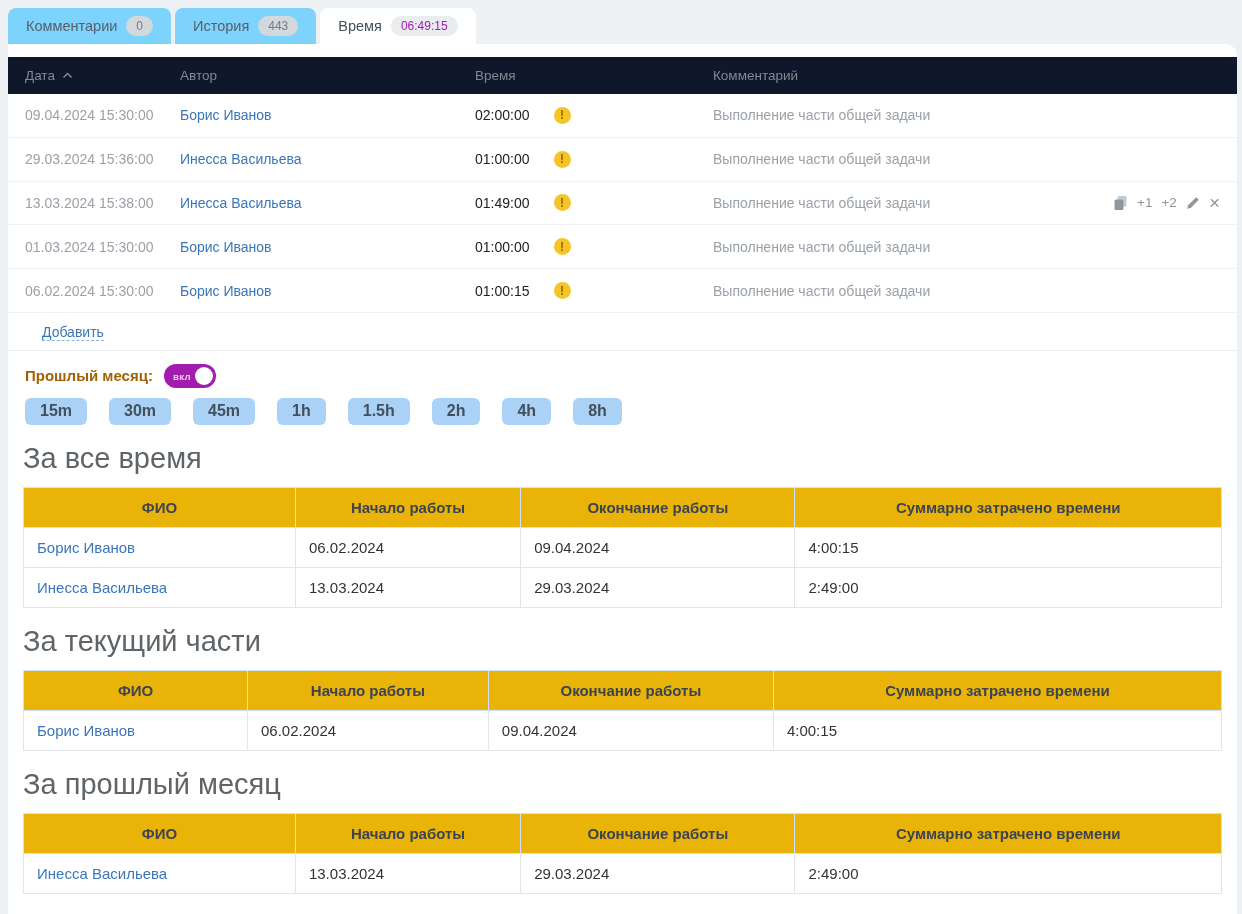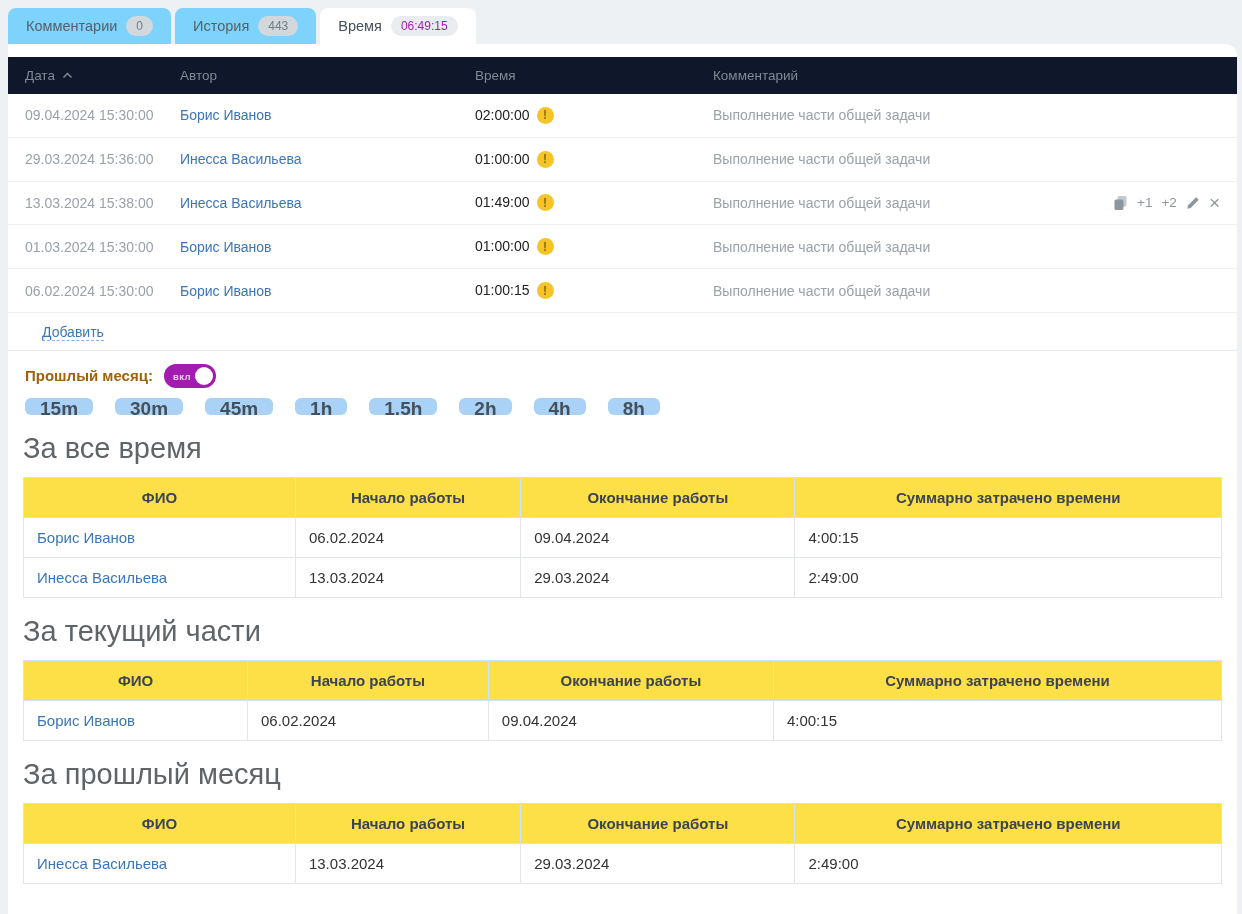--- a/index.html
+++ b/index.html
@@ -18,47 +18,47 @@
   .card { margin:0 5px 0 8px; background:#fff; border-radius:0 12px 0 0; height:870px; overflow:hidden; }
 
   
   .entries { padding-top:13px; }
   .ehead, .erow { display:grid; grid-template-columns:155px 295px 238px 1fr auto; align-items:center; padding:0 17px; }
   .ehead { height:37px; background:#0f172a; color:#7f8a93; font-size:13.5px; }
   .ehead .hcell { display:flex; align-items:center; gap:7px; }
   .erow { height:43.8px; border-bottom:1px solid #f0f2f4; font-size:14px; }
   .e-date { color:#9aa1a8; }
   .link { color:#3a76b8; text-decoration:none; cursor:pointer; }
-  .e-time { color:#222; display:flex; gap:7px; }
+  .e-time { color:#222; display:flex; align-items:center; gap:24px; }
   .warn { width:17px; height:17px; border-radius:50%; background:#f6c426; color:#8a6d00;
           font-weight:bold; font-size:12px; display:inline-flex; align-items:center; justify-content:center; }
   .e-comment { color:#9aa1a8; }
   .actions { display:flex; align-items:center; gap:9px; color:#8f979e; font-size:13.5px; }
   .actions .ic { cursor:pointer; display:inline-flex; align-items:center; }
   .x-ic { font-size:19px; line-height:1; color:#8f979e; cursor:pointer; }
 
   .add-row { padding:10px 34px 9px; }
   .add-link { color:#3a76b8; border-bottom:1px dashed #8db1d6; font-size:14px; cursor:pointer; }
   .sep { border-top:1px solid #e8ebee; }
 
   
   .toggle-row { display:flex; align-items:center; gap:11px; margin:13px 17px 0; }
   .toggle-label { font-weight:bold; color:#a16207; font-size:15px; }
   .switch { position:relative; width:52px; height:24px; background:#a21caf; border-radius:12px; cursor:pointer; }
   .switch .knob { position:absolute; right:3px; top:3px; width:18px; height:18px; background:#fff; border-radius:50%; }
   .switch .on-text { position:absolute; left:9px; top:7px; font-size:9.5px; font-weight:bold;
                      letter-spacing:.4px; color:rgba(255,255,255,.8); }
   .presets { display:flex; gap:22px; margin:10px 17px 0; }
-  .preset { background:#a9d2f6; border:none; border-radius:6px; height:17px; padding:0 15px;
-            font-size:19px; font-weight:bold; color:#44505c; cursor:pointer; font-family:inherit; }
+  .preset { background:#a9d2f6; border:none; border-radius:6px; height:27px; padding:0 15px;
+            font-size:16px; font-weight:bold; color:#44505c; cursor:pointer; font-family:inherit; }
 
   
   .section-title { font-size:29px; color:#5f6468; font-weight:400; margin:17px 15px 12px; }
   table.summary { width:calc(100% - 30px); margin:0 15px; border-collapse:collapse; table-layout:fixed; }
-  table.summary th { background:#fde047; color:#3b4450; font-size:15px; font-weight:bold; height:40px;
+  table.summary th { background:#eab308; color:#3b4450; font-size:15px; font-weight:bold; height:40px;
                      text-align:center; border:1px solid #cfe4f8; }
   table.summary td { border:1px solid #e2e6ea; height:40px; padding:0 13px; font-size:15px; color:#333; }
   .t0 th:nth-child(1), .t0 td:nth-child(1), .t2 th:nth-child(1), .t2 td:nth-child(1) { width:22.7%; }
   .t0 th:nth-child(2), .t2 th:nth-child(2) { width:18.8%; }
   .t0 th:nth-child(3), .t2 th:nth-child(3) { width:22.9%; }
   .t1 th:nth-child(1), .t1 td:nth-child(1) { width:18.7%; }
   .t1 th:nth-child(2) { width:20.1%; }
   .t1 th:nth-child(3) { width:23.8%; }
 </style>
 </head>

